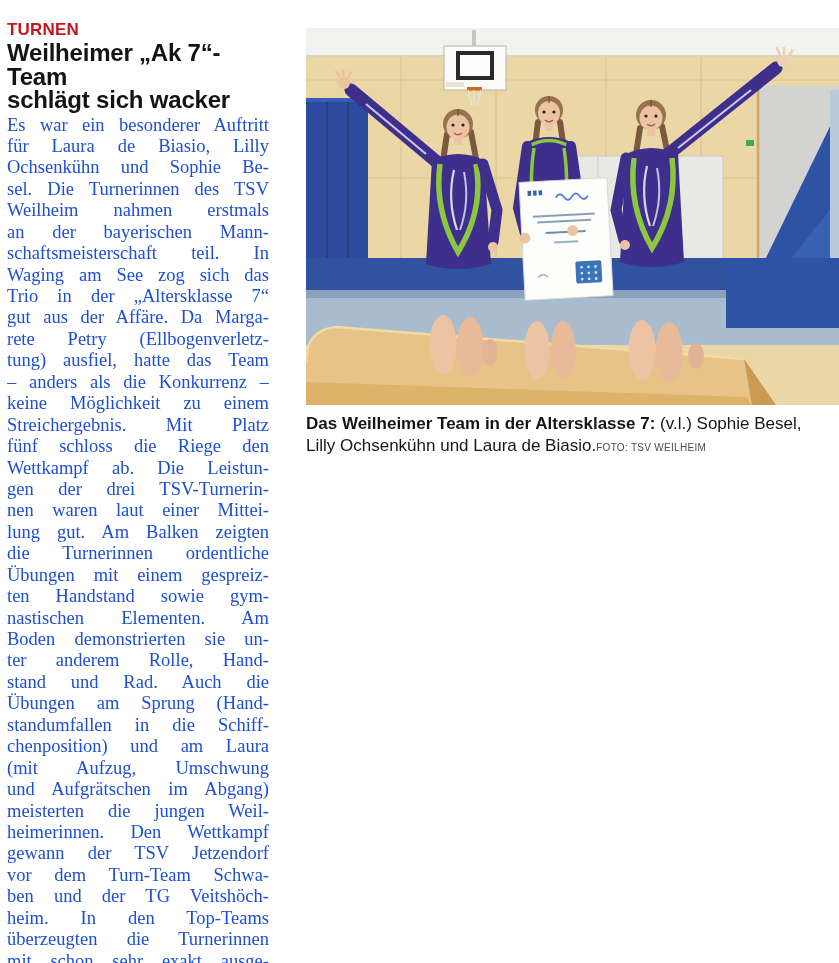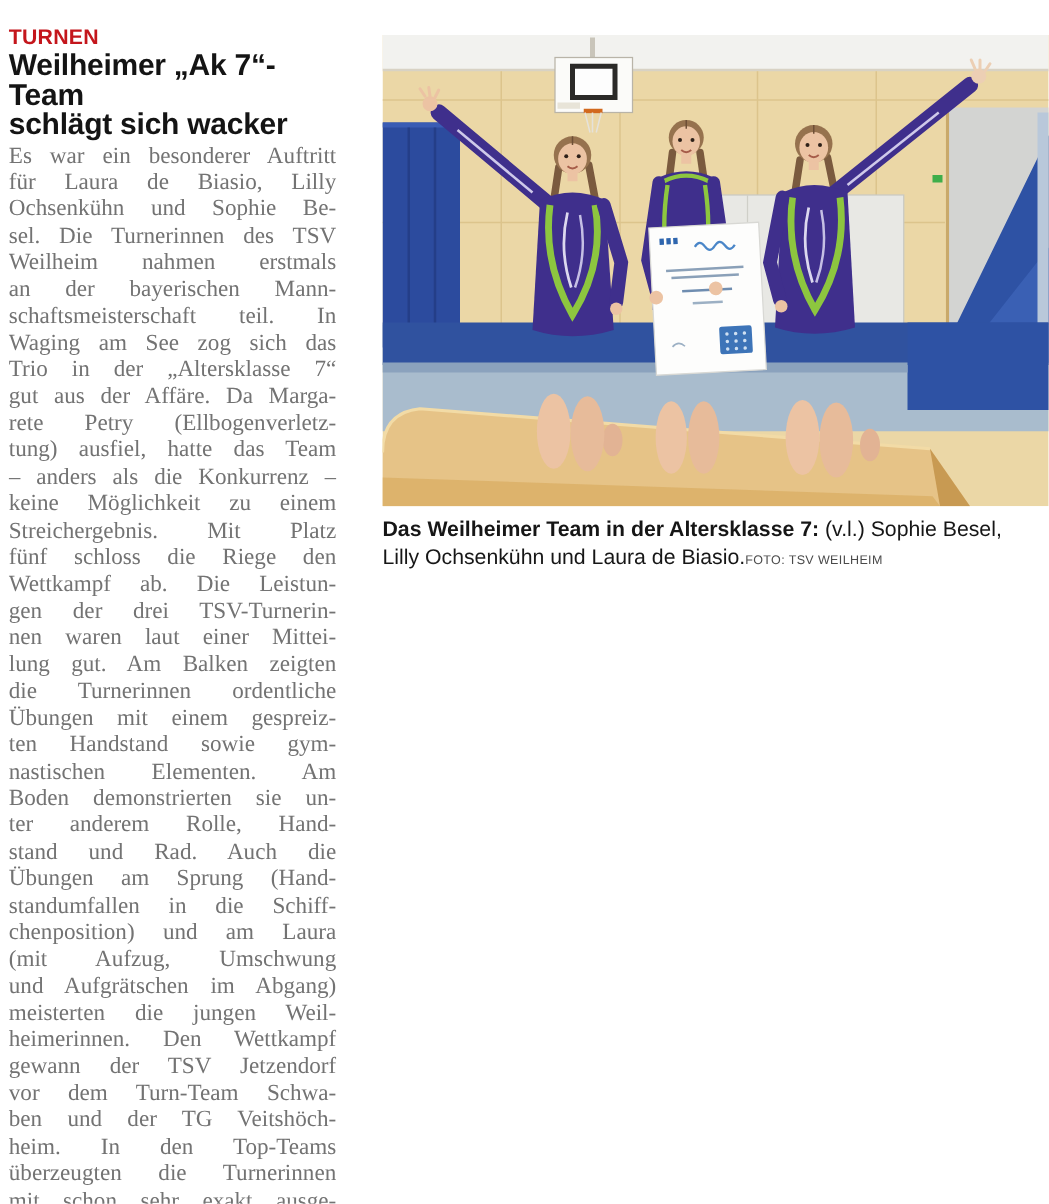--- a/index.html
+++ b/index.html
@@ -11,21 +11,21 @@
   .kicker{
     font-weight:700;font-size:17px;line-height:20px;color:#c4161c;letter-spacing:.2px;
   }
   .headline{
     margin:1px 0 3px 0;font-size:24px;line-height:23.5px;color:#141414;
     font-weight:700;letter-spacing:-.2px;
   }
   .article-body{margin-top:1px;}
   .body-line{
     font-family:"Liberation Serif",serif;font-size:18.5px;line-height:21.45px;
-    height:21.45px;color:#737373;text-align:justify;text-align-last:justify;
+    height:21.45px;color:#1d4ed8;text-align:justify;text-align-last:justify;
     overflow:hidden;
   }
   .last-line{
     display:flex;justify-content:center;align-items:baseline;
     font-family:"Liberation Serif",serif;font-size:18.5px;line-height:21.45px;color:#1c1c1c;
   }
   .byline{font-family:"Liberation Sans",sans-serif;font-size:14.5px;color:#15803d;padding-right:2px;}
   .photo-figure{position:absolute;left:290px;top:12px;width:538px;margin:16px;}
   .photo-svg{display:block;width:533px;height:377px;}
   .caption{margin-top:8px;font-size:17px;line-height:21.5px;color:#161616;}

